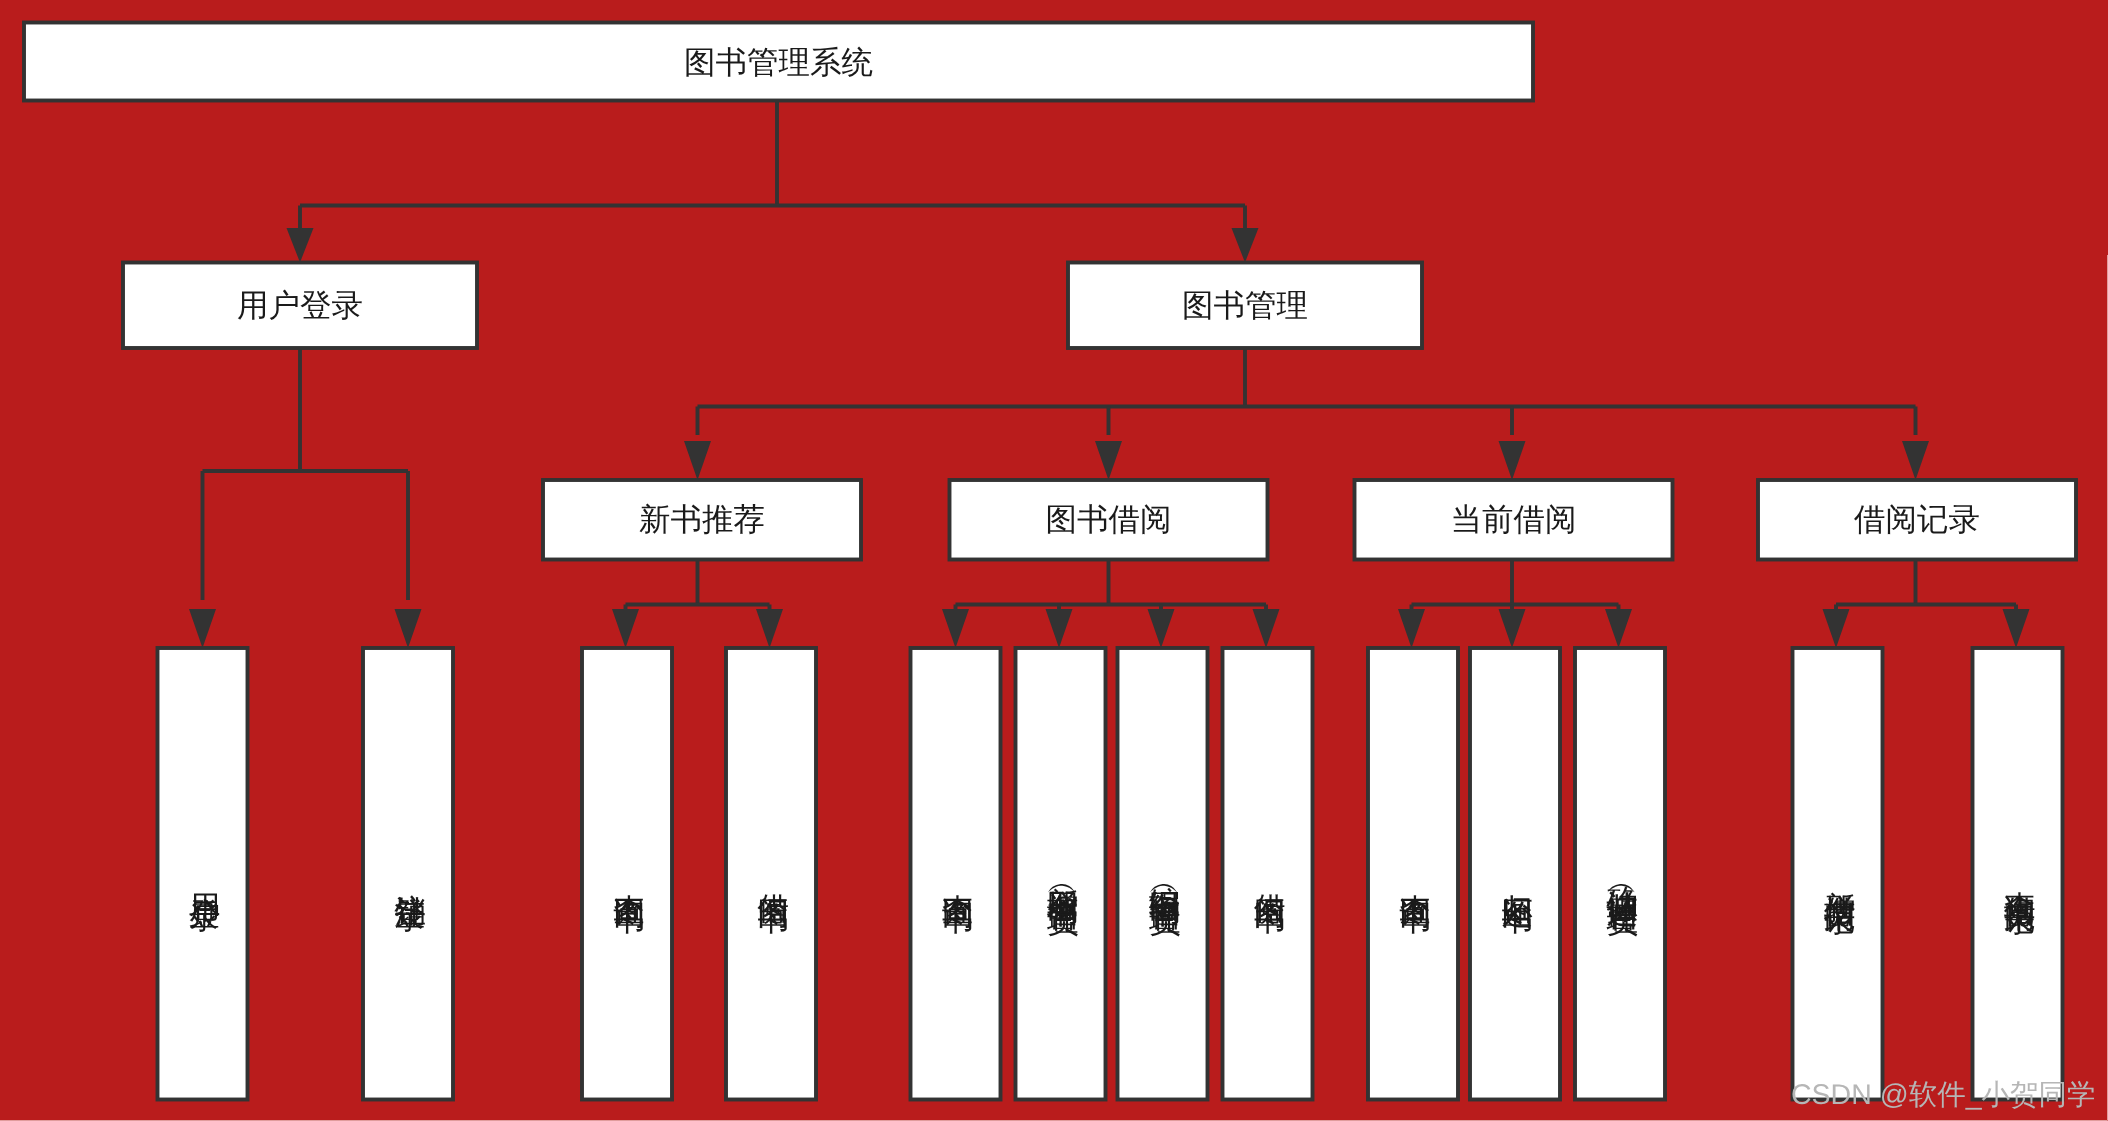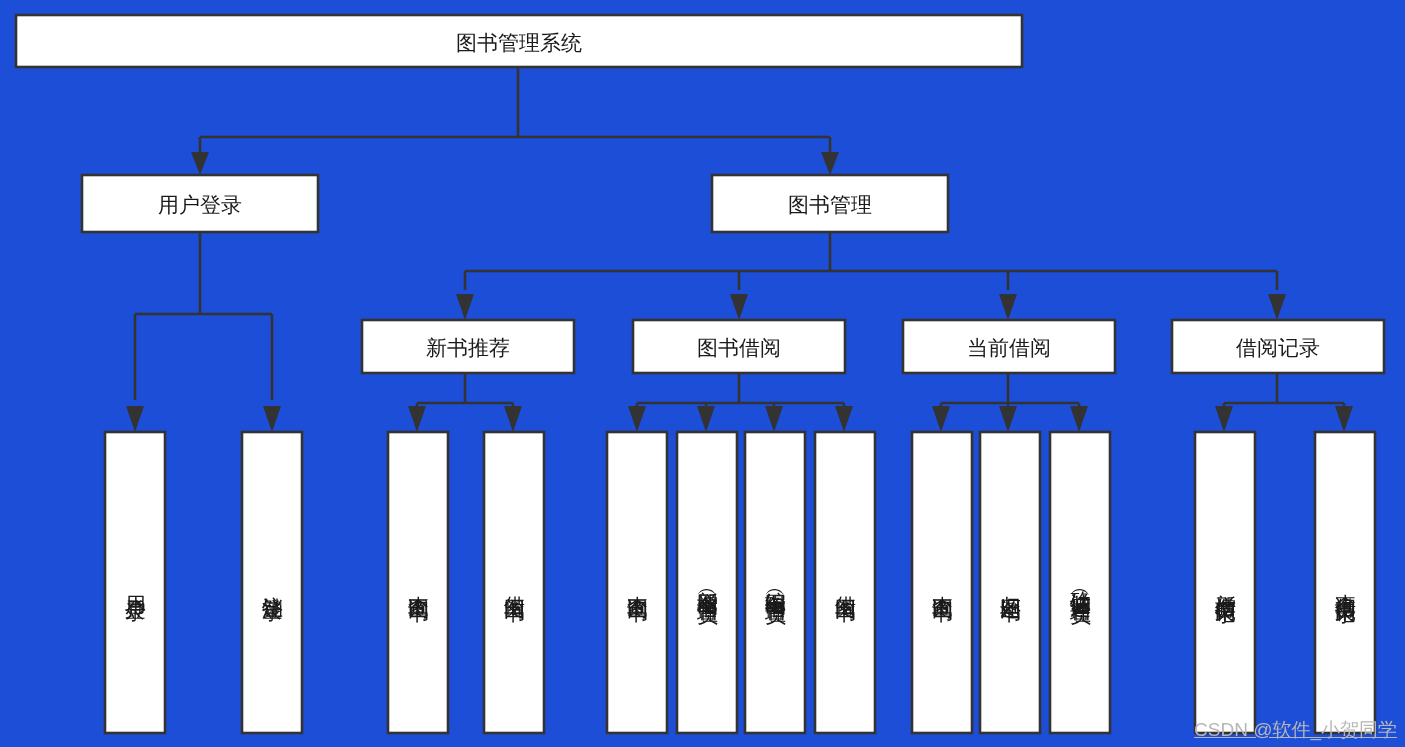--- a/index.html
+++ b/index.html
@@ -7,21 +7,21 @@
     padding: 0;
     background: #ffffff;
   }
   body {
     font-family: "Liberation Sans", "DejaVu Sans", sans-serif;
   }
   #diagram-root {
     position: relative;
     width: 1405px;
     height: 747px;
-    background: #1d4ed8;
+    background: #b91c1c;
     overflow: hidden;
   }
   svg#flowchart {
     position: absolute;
     left: 0;
     top: 0;
     width: 1405px;
     height: 747px;
     display: block;
   }
@@ -58,21 +58,20 @@
   }
   .watermark-text {
     position: absolute;
     right: 8px;
     bottom: 4px;
     font-family: "Liberation Sans", "DejaVu Sans", sans-serif;
     font-size: 19px;
     color: #b6b6b6;
     white-space: nowrap;
     user-select: none;
-    text-decoration: underline;
   }
 </style>
 </head>
 <body>
 
 <div id="diagram-root">
 
   <svg id="flowchart" viewBox="0 0 1405 747">
 
     <g>

